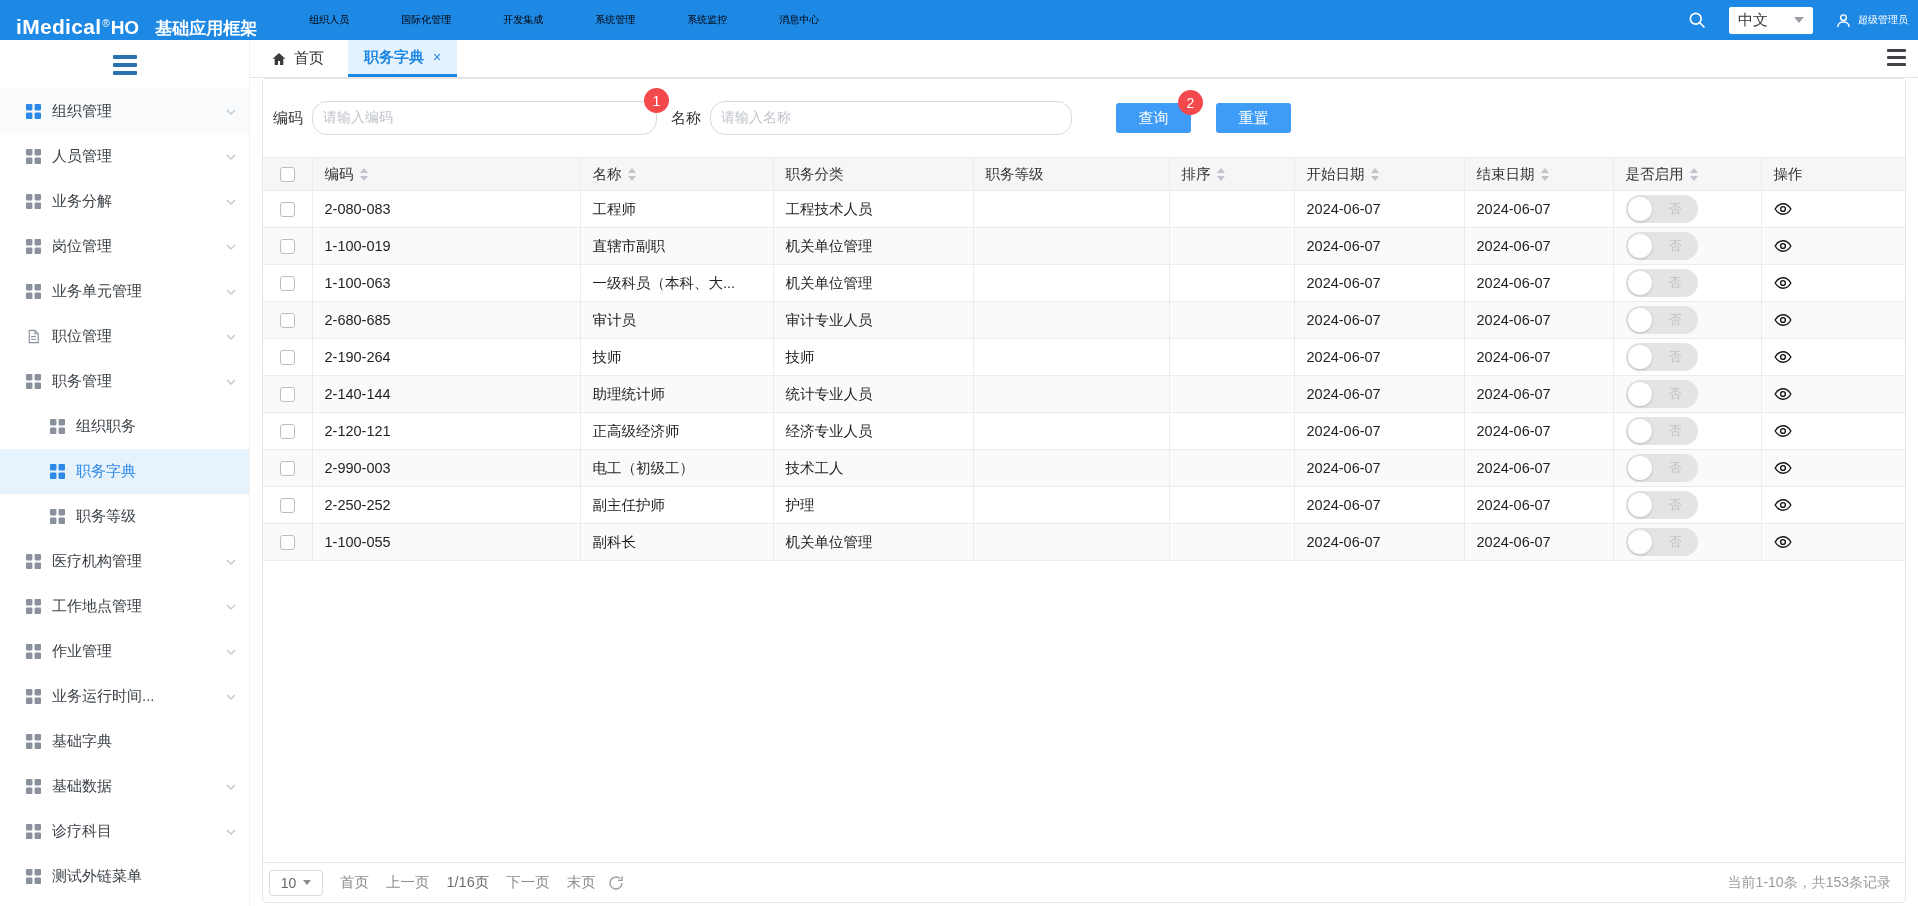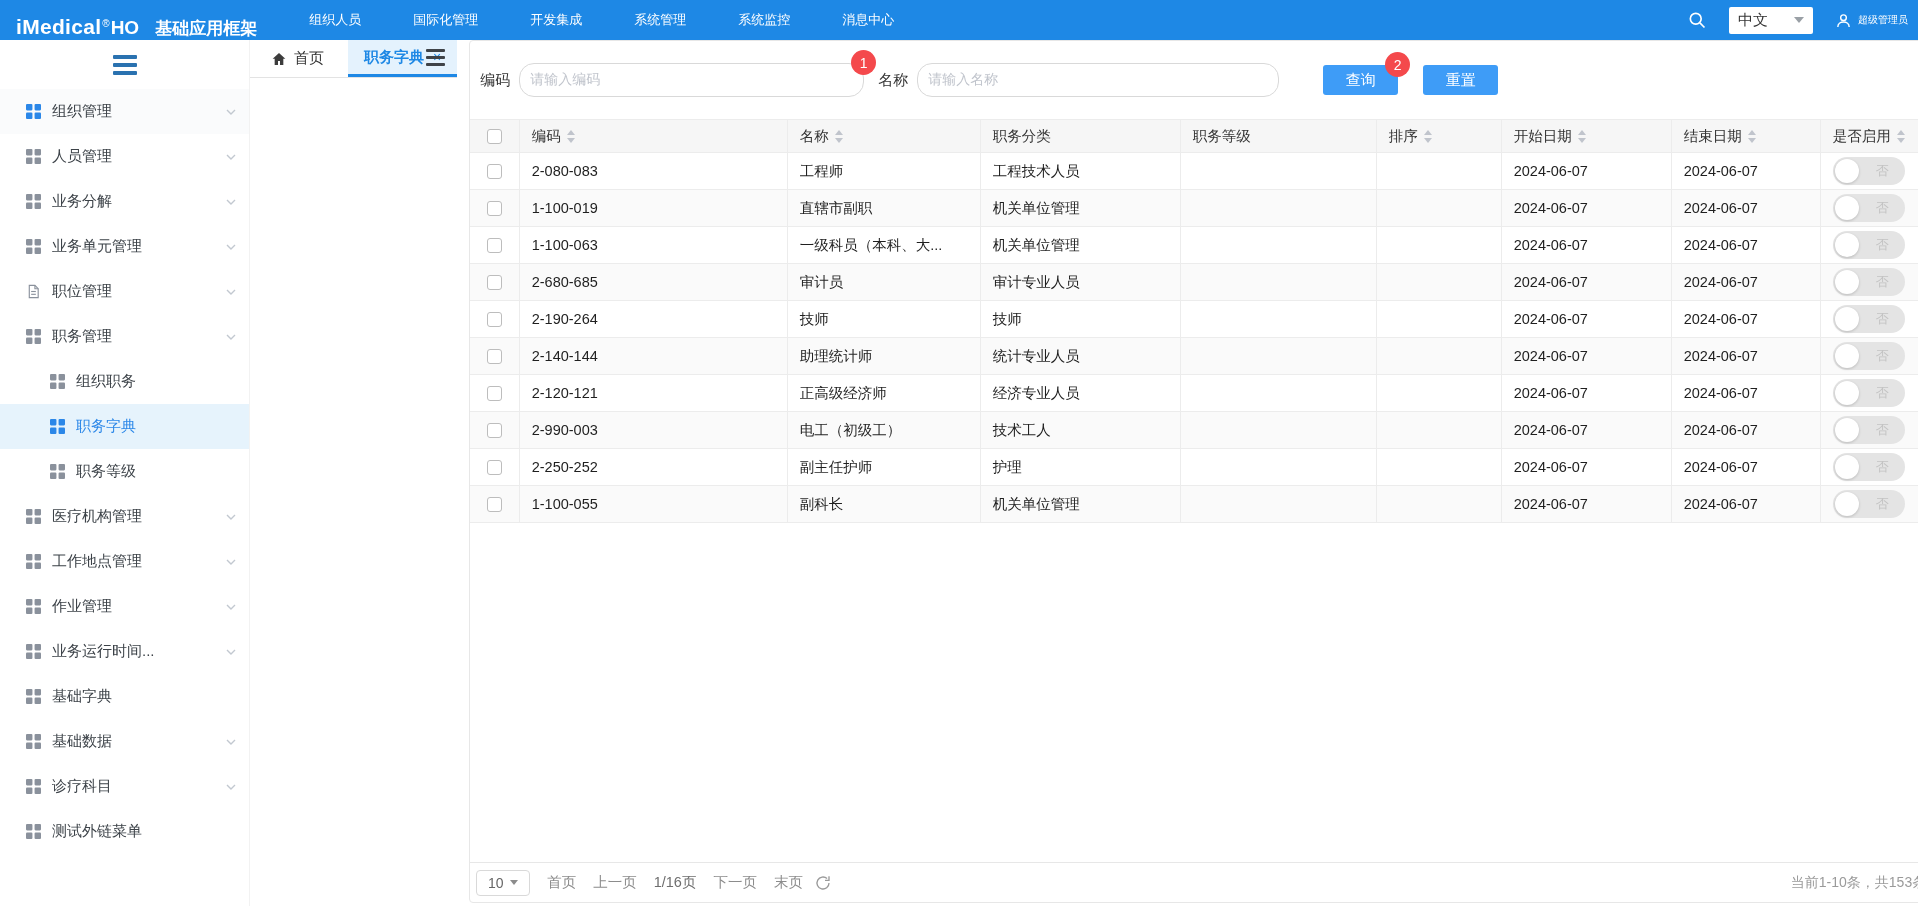--- a/index.html
+++ b/index.html
@@ -8,21 +8,21 @@
   .app { width:1918px; height:906px; display:flex; flex-direction:column; }
 
   
   .navbar { height:40px; background:#1e88e5; display:flex; align-items:center; padding:0 10px 0 16px; flex:none; color:#fff; }
   .brand { display:flex; align-items:baseline; white-space:nowrap; }
   .logo-main { font-size:21px; font-weight:700; letter-spacing:.3px; }
   .logo-reg { font-size:10px; vertical-align:super; position:relative; top:-7px; margin:0 1px; }
   .logo-ho { font-size:19px; font-weight:700;margin-top:16px; }
   .app-title { font-size:17px; font-weight:600; margin-left:16px; }
   .nav-menu { display:flex; margin-left:52px; gap:52px; }
-  .nav-item { font-size:13px; color:#ffffff; cursor:pointer; white-space:nowrap; }
+  .nav-item { font-size:10px; color:#000000; cursor:pointer; white-space:nowrap; }
   .nav-right { margin-left:auto; display:flex; align-items:center; gap:22px; }
   .lang-select { background:#fff; color:#333; height:27px; min-width:84px; border-radius:2px; display:flex; align-items:center; justify-content:space-between; padding:0 9px; font-size:15px; }
   .caret-down { width:0; height:0; border-left:5px solid transparent; border-right:5px solid transparent; border-top:6px solid #9aa0a6; }
   .user { display:flex; align-items:center; gap:6px; font-size:10px; white-space:nowrap; }
 
   
   .body-wrap { flex:1; display:flex; min-height:0; }
 
   
   .sidebar { width:250px; flex:none; background:#fff; border-right:1px solid #f2f2f2; display:flex; flex-direction:column; overflow:hidden; }
@@ -32,21 +32,21 @@
   .m-item { height:45px; display:flex; align-items:center; padding:0 12px 0 26px; cursor:pointer; font-size:15px; color:#3c4248; position:relative;justify-content:flex-end; }
   .m-item.first { background:#fafbfc; }
   .m-item.child { padding-left:50px; }
   .m-item.selected { background:#e6f3fc; color:#2b87e8; }
   .m-icon { display:inline-flex; width:15px; height:15px; margin-right:11px; color:#8a919c; flex:none; }
   .m-icon.blue { color:#2b87e8; }
   .m-label { flex:1; white-space:nowrap; overflow:hidden; }
   .m-chevron { margin-left:auto; display:inline-flex; }
 
   
-  .main { flex:1; display:flex; min-width:0; background:#fff; }
+  .main { flex:1; display:flex; flex-direction:column; min-width:0; background:#fff; }
   .tabbar { height:38px; flex:none; border-bottom:1px solid #e3e3e3; display:flex; align-items:stretch; padding-left:17px; position:relative; }
   .home-tab { display:flex; align-items:center; gap:7px; font-size:15px; color:#333; cursor:pointer; padding:0 4px; }
   .tab { margin-left:20px; padding:0 16px; display:flex; align-items:center; gap:9px; background:#e4f2fd; color:#1e88e5; font-size:15px; font-weight:700; border-bottom:3px solid #1e88e5; cursor:pointer; }
   .tab-close { font-weight:400; font-size:14px; cursor:pointer; }
   .tabbar-menu { position:absolute; right:12px; top:9px; display:flex; flex-direction:column; gap:4px; cursor:pointer; }
   .tabbar-menu span { width:19px; height:3px; background:#3f4348; border-radius:1px; }
 
   
   .panel { flex:1; margin:0 12px 3px; border:1px solid #e7e7e7; border-radius:4px; display:flex; flex-direction:column; min-height:0; }
   .search-row { flex:none; display:flex; align-items:center; padding:22px 10px 22px 10px; }
@@ -194,20 +194,36 @@
         </div>
         <div class="m-item">
           <span class="m-icon">
               <svg viewBox="0 0 14 14" width="15" height="15" fill="currentColor">
                 <rect width="6" height="6" rx="1"></rect>
                 <rect x="8" width="6" height="6" rx="1"></rect>
                 <rect y="8" width="6" height="6" rx="1"></rect>
                 <rect x="8" y="8" width="6" height="6" rx="1"></rect>
               </svg>
             </span>
+          <span class="m-label">岗位管理</span>
+          <span class="m-chevron">
+              <svg width="12" height="12" viewBox="0 0 12 12" fill="none" stroke="#c2c8d0" stroke-width="1.4">
+                <polyline points="2,4 6,8 10,4"></polyline>
+              </svg>
+            </span>
+        </div>
+        <div class="m-item">
+          <span class="m-icon">
+              <svg viewBox="0 0 14 14" width="15" height="15" fill="currentColor">
+                <rect width="6" height="6" rx="1"></rect>
+                <rect x="8" width="6" height="6" rx="1"></rect>
+                <rect y="8" width="6" height="6" rx="1"></rect>
+                <rect x="8" y="8" width="6" height="6" rx="1"></rect>
+              </svg>
+            </span>
           <span class="m-label">业务单元管理</span>
           <span class="m-chevron">
               <svg width="12" height="12" viewBox="0 0 12 12" fill="none" stroke="#c2c8d0" stroke-width="1.4">
                 <polyline points="2,4 6,8 10,4"></polyline>
               </svg>
             </span>
         </div>
         <div class="m-item">
           <span class="m-icon">
               <svg viewBox="0 0 16 16" width="15" height="15" fill="none" stroke="currentColor" stroke-width="1.2">

